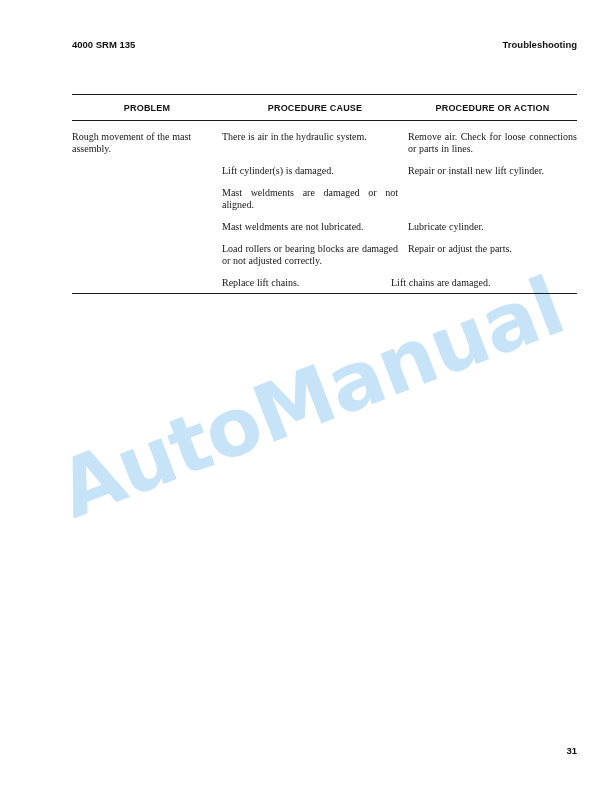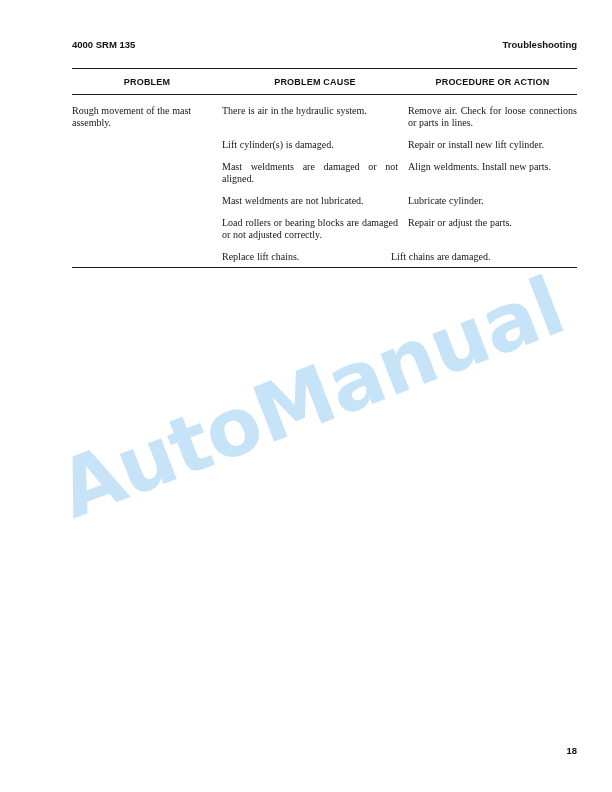--- a/index.html
+++ b/index.html
@@ -39,21 +39,21 @@
     font-weight: bold;
     font-size: 80px;
     letter-spacing: -1px;
     color: #c6e3f7;
     white-space: nowrap;
     z-index: 0;
     pointer-events: none;
   }
   
   .trouble-table {
-    top: 68px;
+    top: 94px;
     z-index: 1;
   }
   .rule {
     height: 0;
     border-top: 1.6px solid #1c1c1c;
   }
   .thead {
     display: flex;
     align-items: center;
     height: 25px;
@@ -113,21 +113,21 @@
   <div class="content page-header">
     <span>4000 SRM 135</span>
     <span>Troubleshooting</span>
   </div>
 
   <div class="content trouble-table">
     <div class="rule"></div>
 
     <div class="thead">
       <div class="th c1">PROBLEM</div>
-      <div class="th c2">PROBLEM CAUSE</div>
+      <div class="th c2">PROCEDURE CAUSE</div>
       <div class="th c3">PROCEDURE OR ACTION</div>
     </div>
 
     <div class="rule"></div>
 
     <div class="tbody">
 
       <div class="entry">
         <div class="cell c-problem">Rough movement of the mast assembly.</div>
         <div class="cell c-cause">There is air in the hydraulic system.</div>
@@ -136,21 +136,20 @@
 
       <div class="entry">
         <div class="cell c-problem"></div>
         <div class="cell c-cause">Lift cylinder(s) is damaged.</div>
         <div class="cell c-action">Repair or install new lift cylinder.</div>
       </div>
 
       <div class="entry">
         <div class="cell c-problem"></div>
         <div class="cell c-cause">Mast weldments are damaged or not aligned.</div>
-        <div class="cell c-action">Align weldments. Install new parts.</div>
       </div>
 
       <div class="entry">
         <div class="cell c-problem"></div>
         <div class="cell c-cause">Mast weldments are not lubricated.</div>
         <div class="cell c-action">Lubricate cylinder.</div>
       </div>
 
       <div class="entry">
         <div class="cell c-problem"></div>
@@ -162,15 +161,15 @@
         <div class="cell c-problem"></div>
         <div class="cell c-action">Replace lift chains.</div>
         <div class="cell c-cause">Lift chains are damaged.</div>
       </div>
 
     </div>
 
     <div class="rule"></div>
   </div>
 
-  <div class="content page-number">18</div>
+  <div class="content page-number">31</div>
 
 </div>
 
 </body></html>

